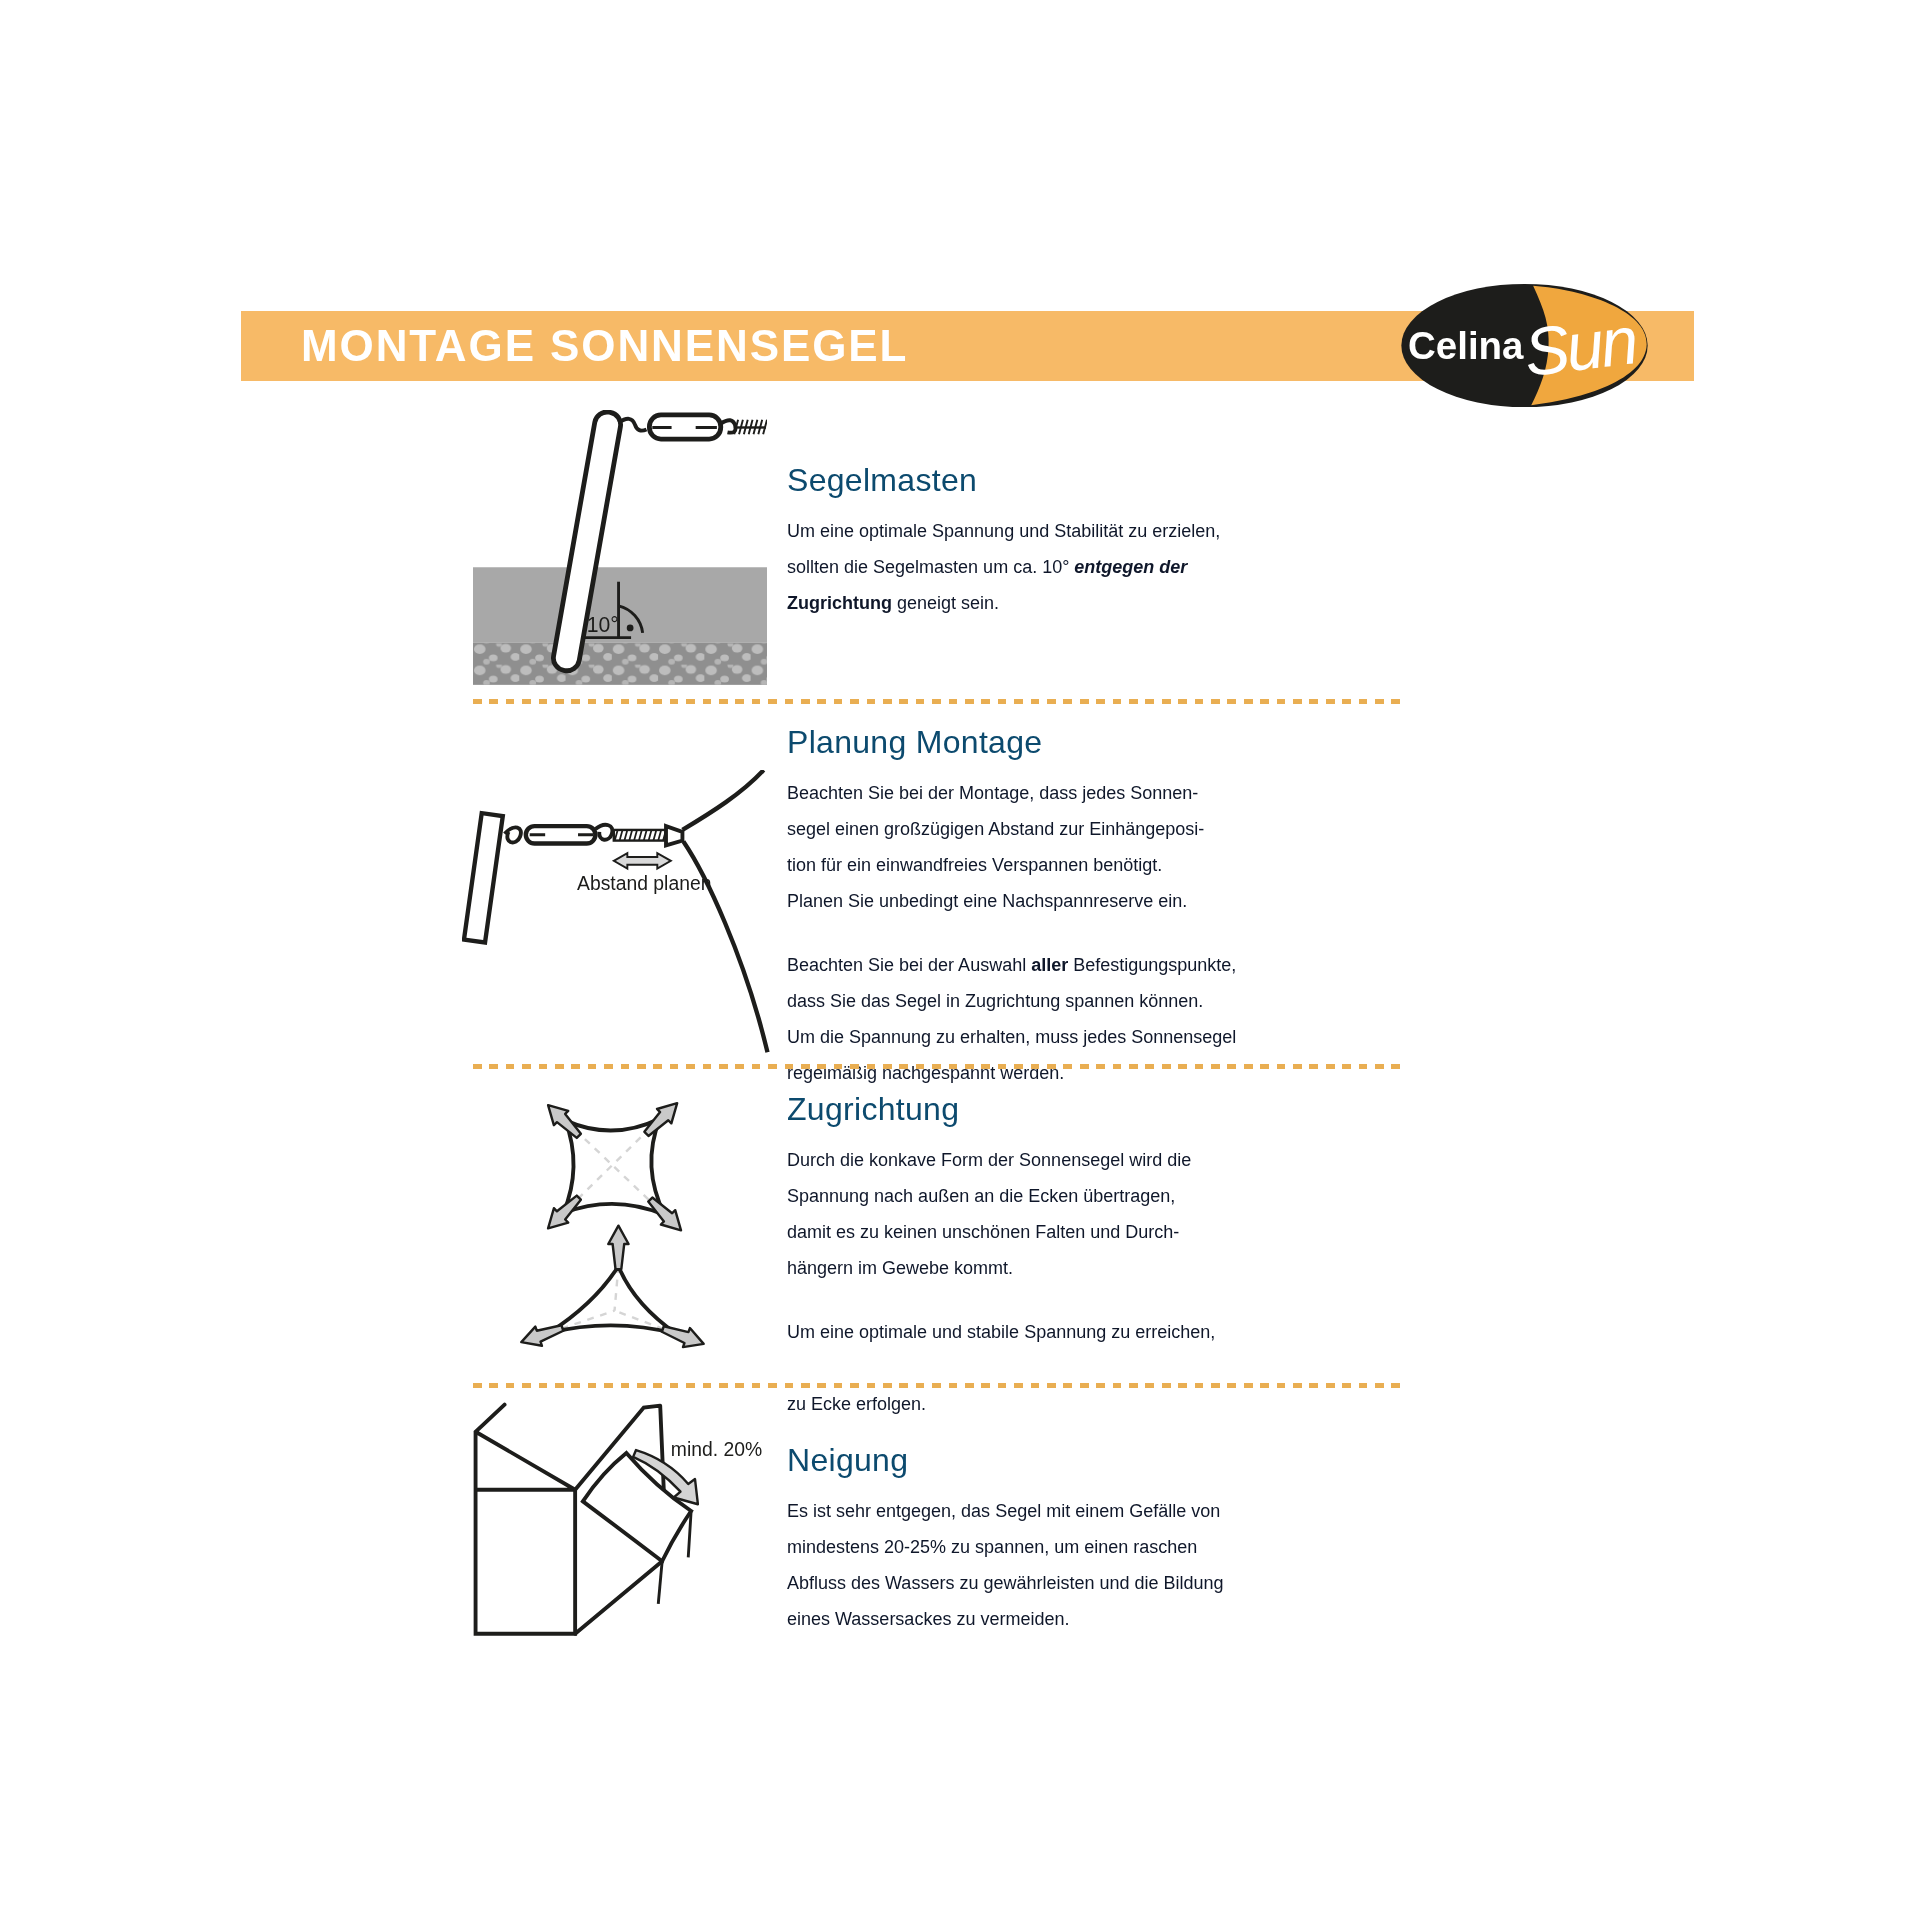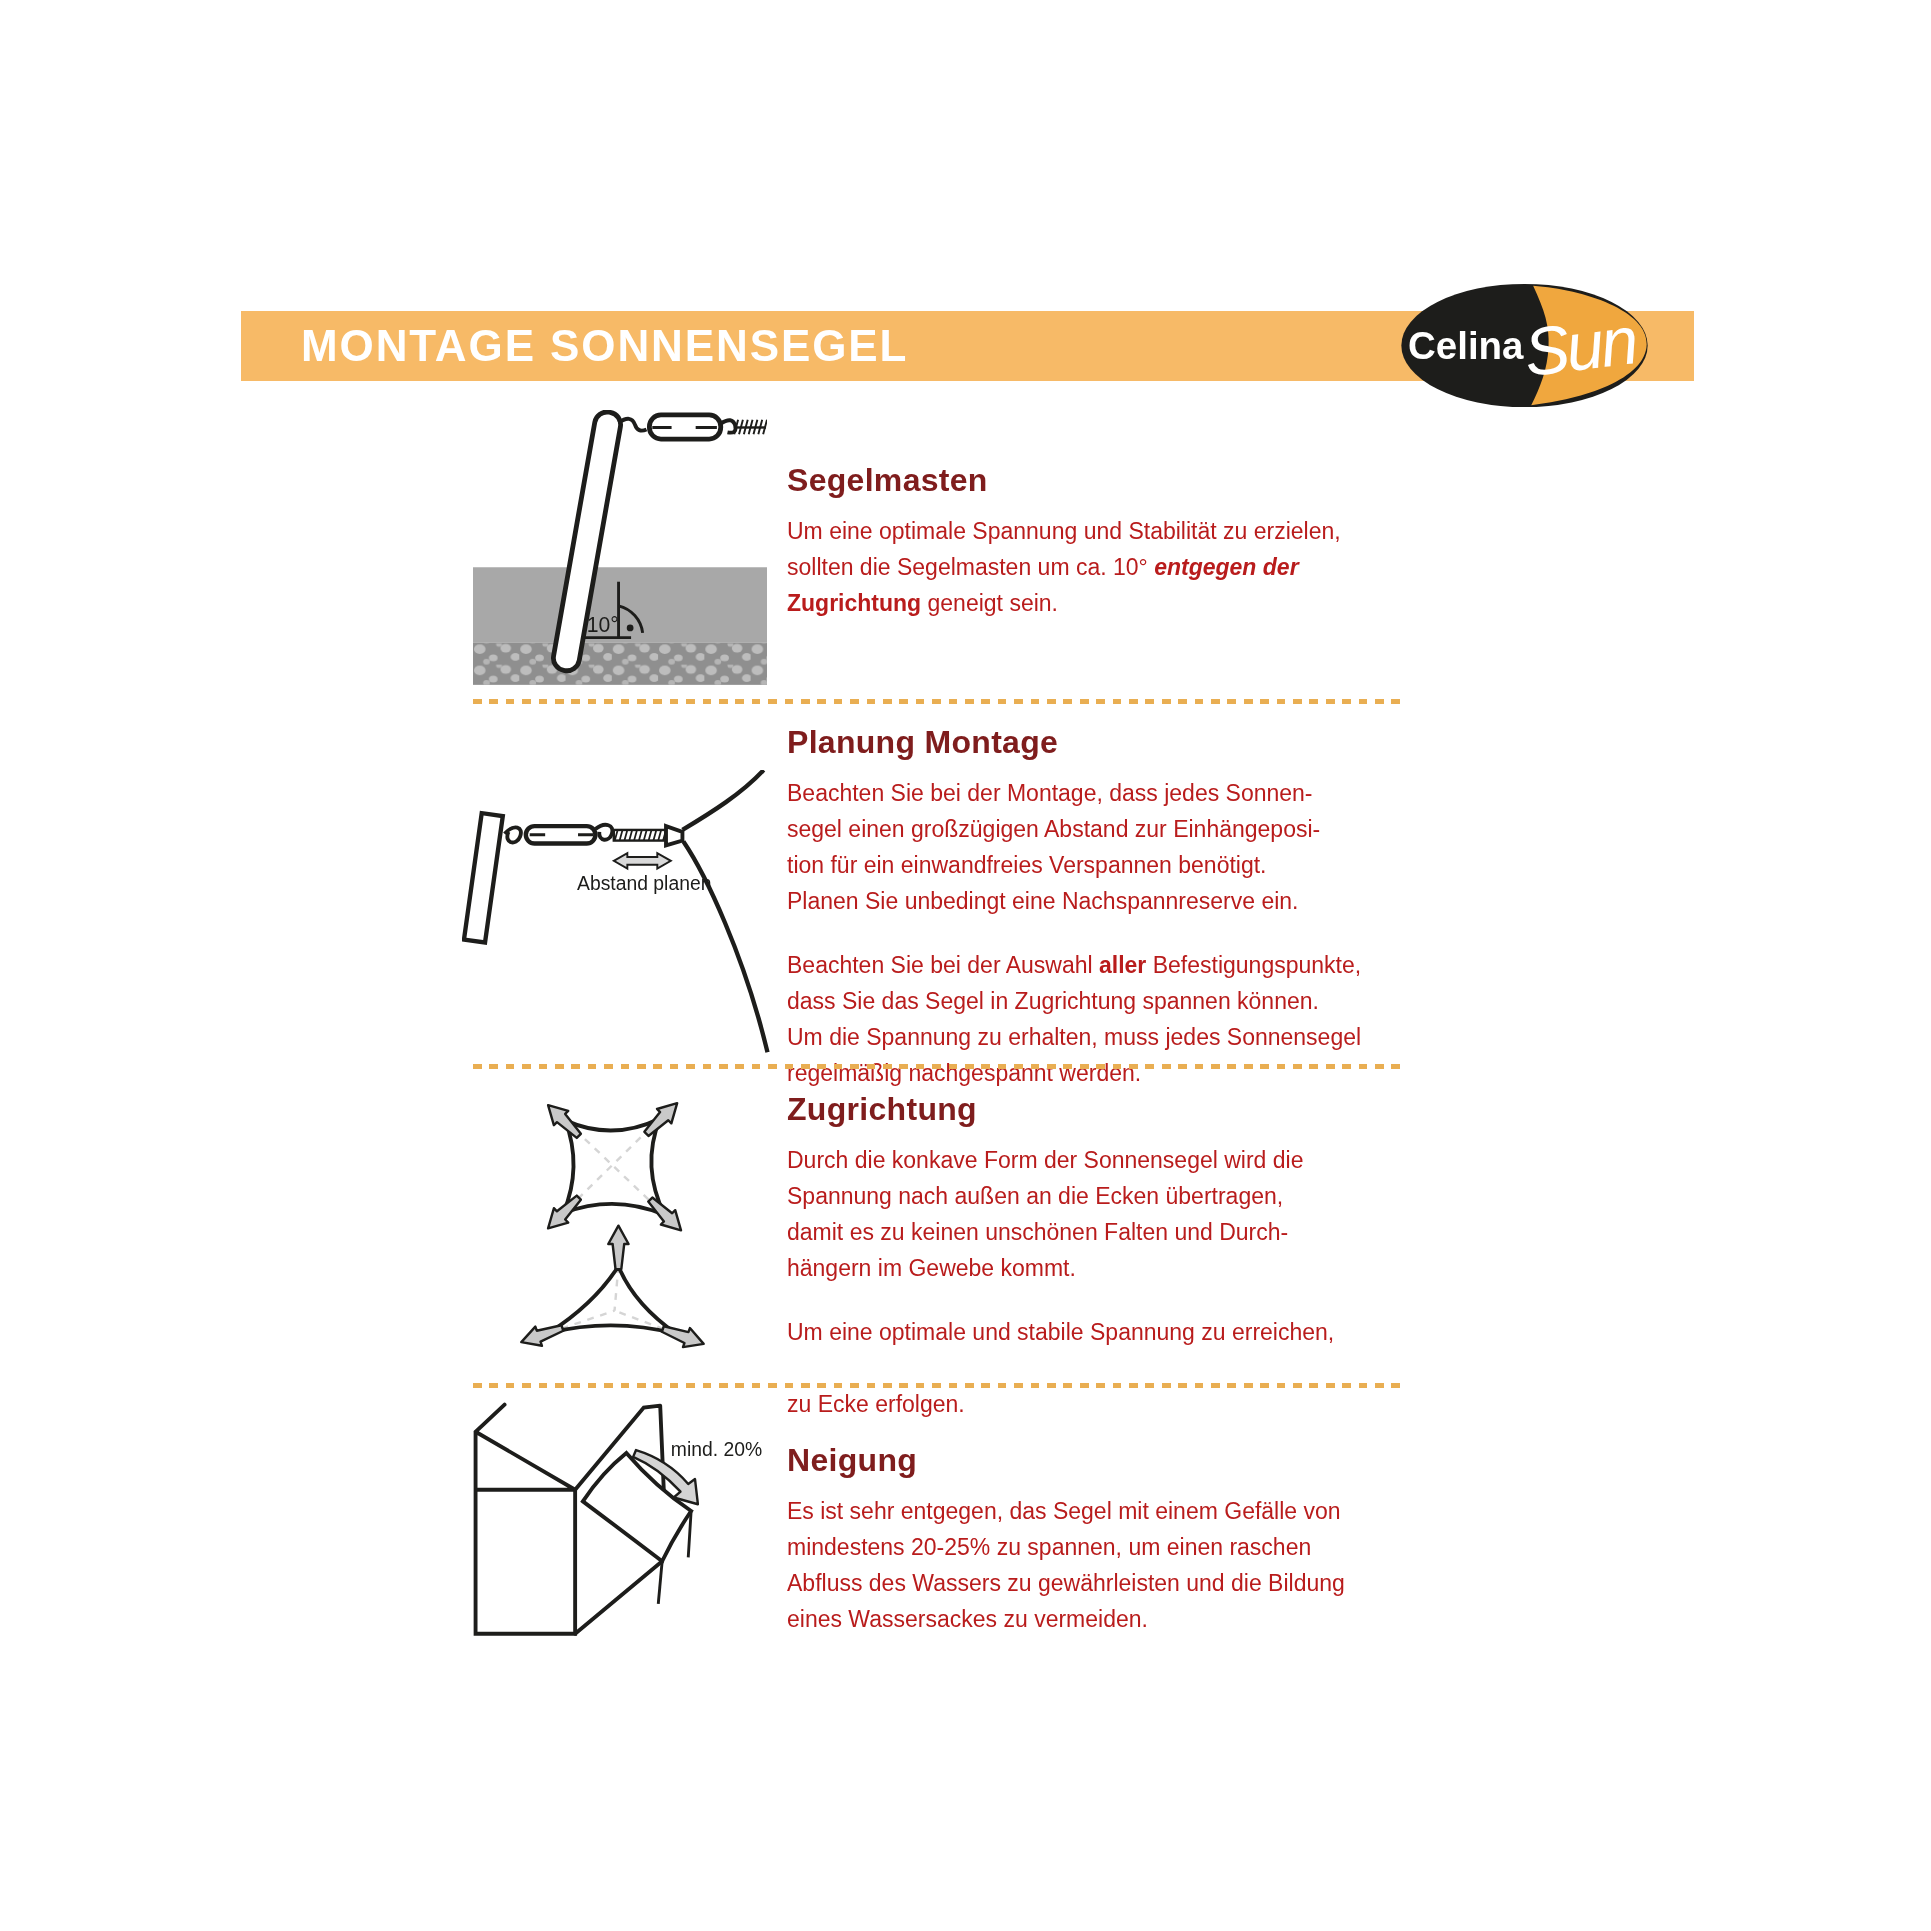--- a/index.html
+++ b/index.html
@@ -10,22 +10,22 @@
   .abs{position:absolute;}
   .header-bar{left:241px;top:311px;width:1453px;height:70px;background:#F7BA67;}
   .header-title{
     left:301px;top:319px;height:54px;display:flex;align-items:center;
     font-size:44px;font-weight:bold;color:#ffffff;letter-spacing:1.9px;
   }
   .divider{
     height:4.8px;left:473px;width:932px;
     background:repeating-linear-gradient(90deg,#E9AE52 0 8.7px,transparent 8.7px 16.4px);
   }
-  .sec-head{font-size:32px;font-weight:bold;color:#7f1d1d;margin:0 0 13.5px 0;letter-spacing:0.3px;}
-  .body-text{font-size:23px;line-height:36px;color:#b91c1c;}
+  .sec-head{font-size:32px;font-weight:normal;color:#0c4a6e;margin:0 0 13.5px 0;letter-spacing:0.3px;}
+  .body-text{font-size:18px;line-height:36px;color:#0f172a;}
   .para{margin:0;}
   .para + .para{margin-top:28px;}
   .txtblock{left:787px;width:637px;}
   svg text{font-family:"Liberation Sans","DejaVu Sans",sans-serif;}
 </style>
 </head>
 <body>
 
 <div class="page">
 

